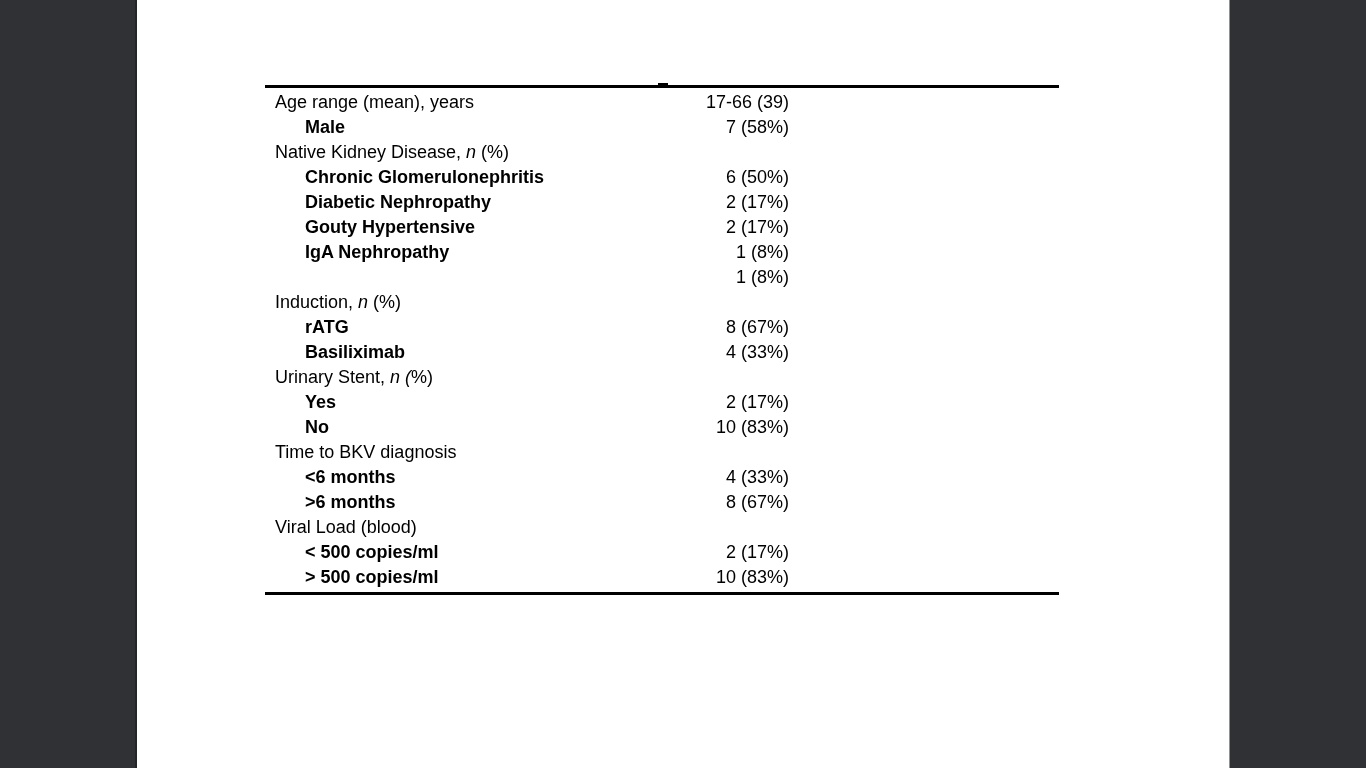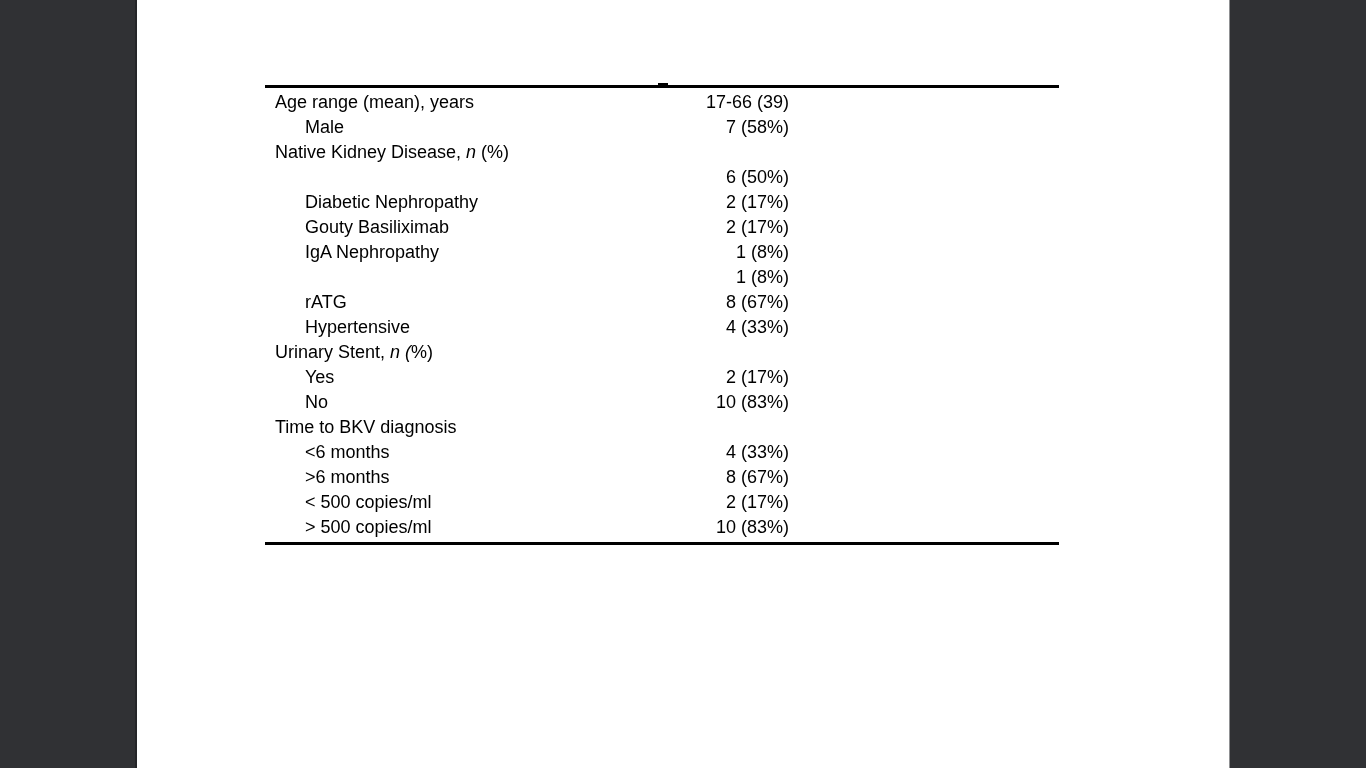--- a/index.html
+++ b/index.html
@@ -49,20 +49,21 @@
     font-size: 18px;
     color: #000;
     white-space: nowrap;
   }
   .tlabel {
     position: absolute;
     left: 10px;
   }
   .trow.sub .tlabel {
     left: 40px;
+    font-weight: bold;
   }
   .tvalue {
     position: absolute;
     left: 438px;            
     width: 86px;
     white-space: nowrap;
     text-align: right;
   }
   .tvalue.right {
     text-align: right;
@@ -82,43 +83,48 @@
           </div>
           <div class="trow sub">
             <span class="tlabel">Male</span>
             <span class="tvalue">7 (58%)</span>
           </div>
           <div class="trow">
             <span class="tlabel">Native Kidney Disease, <i>n</i> (%)</span>
             <span class="tvalue"></span>
           </div>
           <div class="trow sub">
+            <span class="tlabel">Chronic Glomerulonephritis</span>
             <span class="tvalue">6 (50%)</span>
           </div>
           <div class="trow sub">
             <span class="tlabel">Diabetic Nephropathy</span>
             <span class="tvalue">2 (17%)</span>
           </div>
           <div class="trow sub">
-            <span class="tlabel">Gouty Basiliximab</span>
+            <span class="tlabel">Gouty Hypertensive</span>
             <span class="tvalue">2 (17%)</span>
           </div>
           <div class="trow sub">
             <span class="tlabel">IgA Nephropathy</span>
             <span class="tvalue">1 (8%)</span>
           </div>
           <div class="trow sub">
             <span class="tvalue">1 (8%)</span>
           </div>
+          <div class="trow">
+            <span class="tlabel">Induction, <i>n</i> (%)</span>
+            <span class="tvalue"></span>
+          </div>
           <div class="trow sub">
             <span class="tlabel">rATG</span>
             <span class="tvalue">8 (67%)</span>
           </div>
           <div class="trow sub">
-            <span class="tlabel">Hypertensive</span>
+            <span class="tlabel">Basiliximab</span>
             <span class="tvalue">4 (33%)</span>
           </div>
           <div class="trow">
             <span class="tlabel">Urinary Stent, <i>n (</i>%)</span>
             <span class="tvalue"></span>
           </div>
           <div class="trow sub">
             <span class="tlabel">Yes</span>
             <span class="tvalue right">2 (17%)</span>
           </div>
@@ -131,20 +137,24 @@
             <span class="tvalue"></span>
           </div>
           <div class="trow sub">
             <span class="tlabel">&lt;6 months</span>
             <span class="tvalue">4 (33%)</span>
           </div>
           <div class="trow sub">
             <span class="tlabel">&gt;6 months</span>
             <span class="tvalue">8 (67%)</span>
           </div>
+          <div class="trow">
+            <span class="tlabel">Viral Load (blood)</span>
+            <span class="tvalue"></span>
+          </div>
           <div class="trow sub">
             <span class="tlabel">&lt; 500 copies/ml</span>
             <span class="tvalue right">2 (17%)</span>
           </div>
           <div class="trow sub">
             <span class="tlabel">&gt; 500 copies/ml</span>
             <span class="tvalue right">10 (83%)</span>
           </div>
         </div>
     </div>

